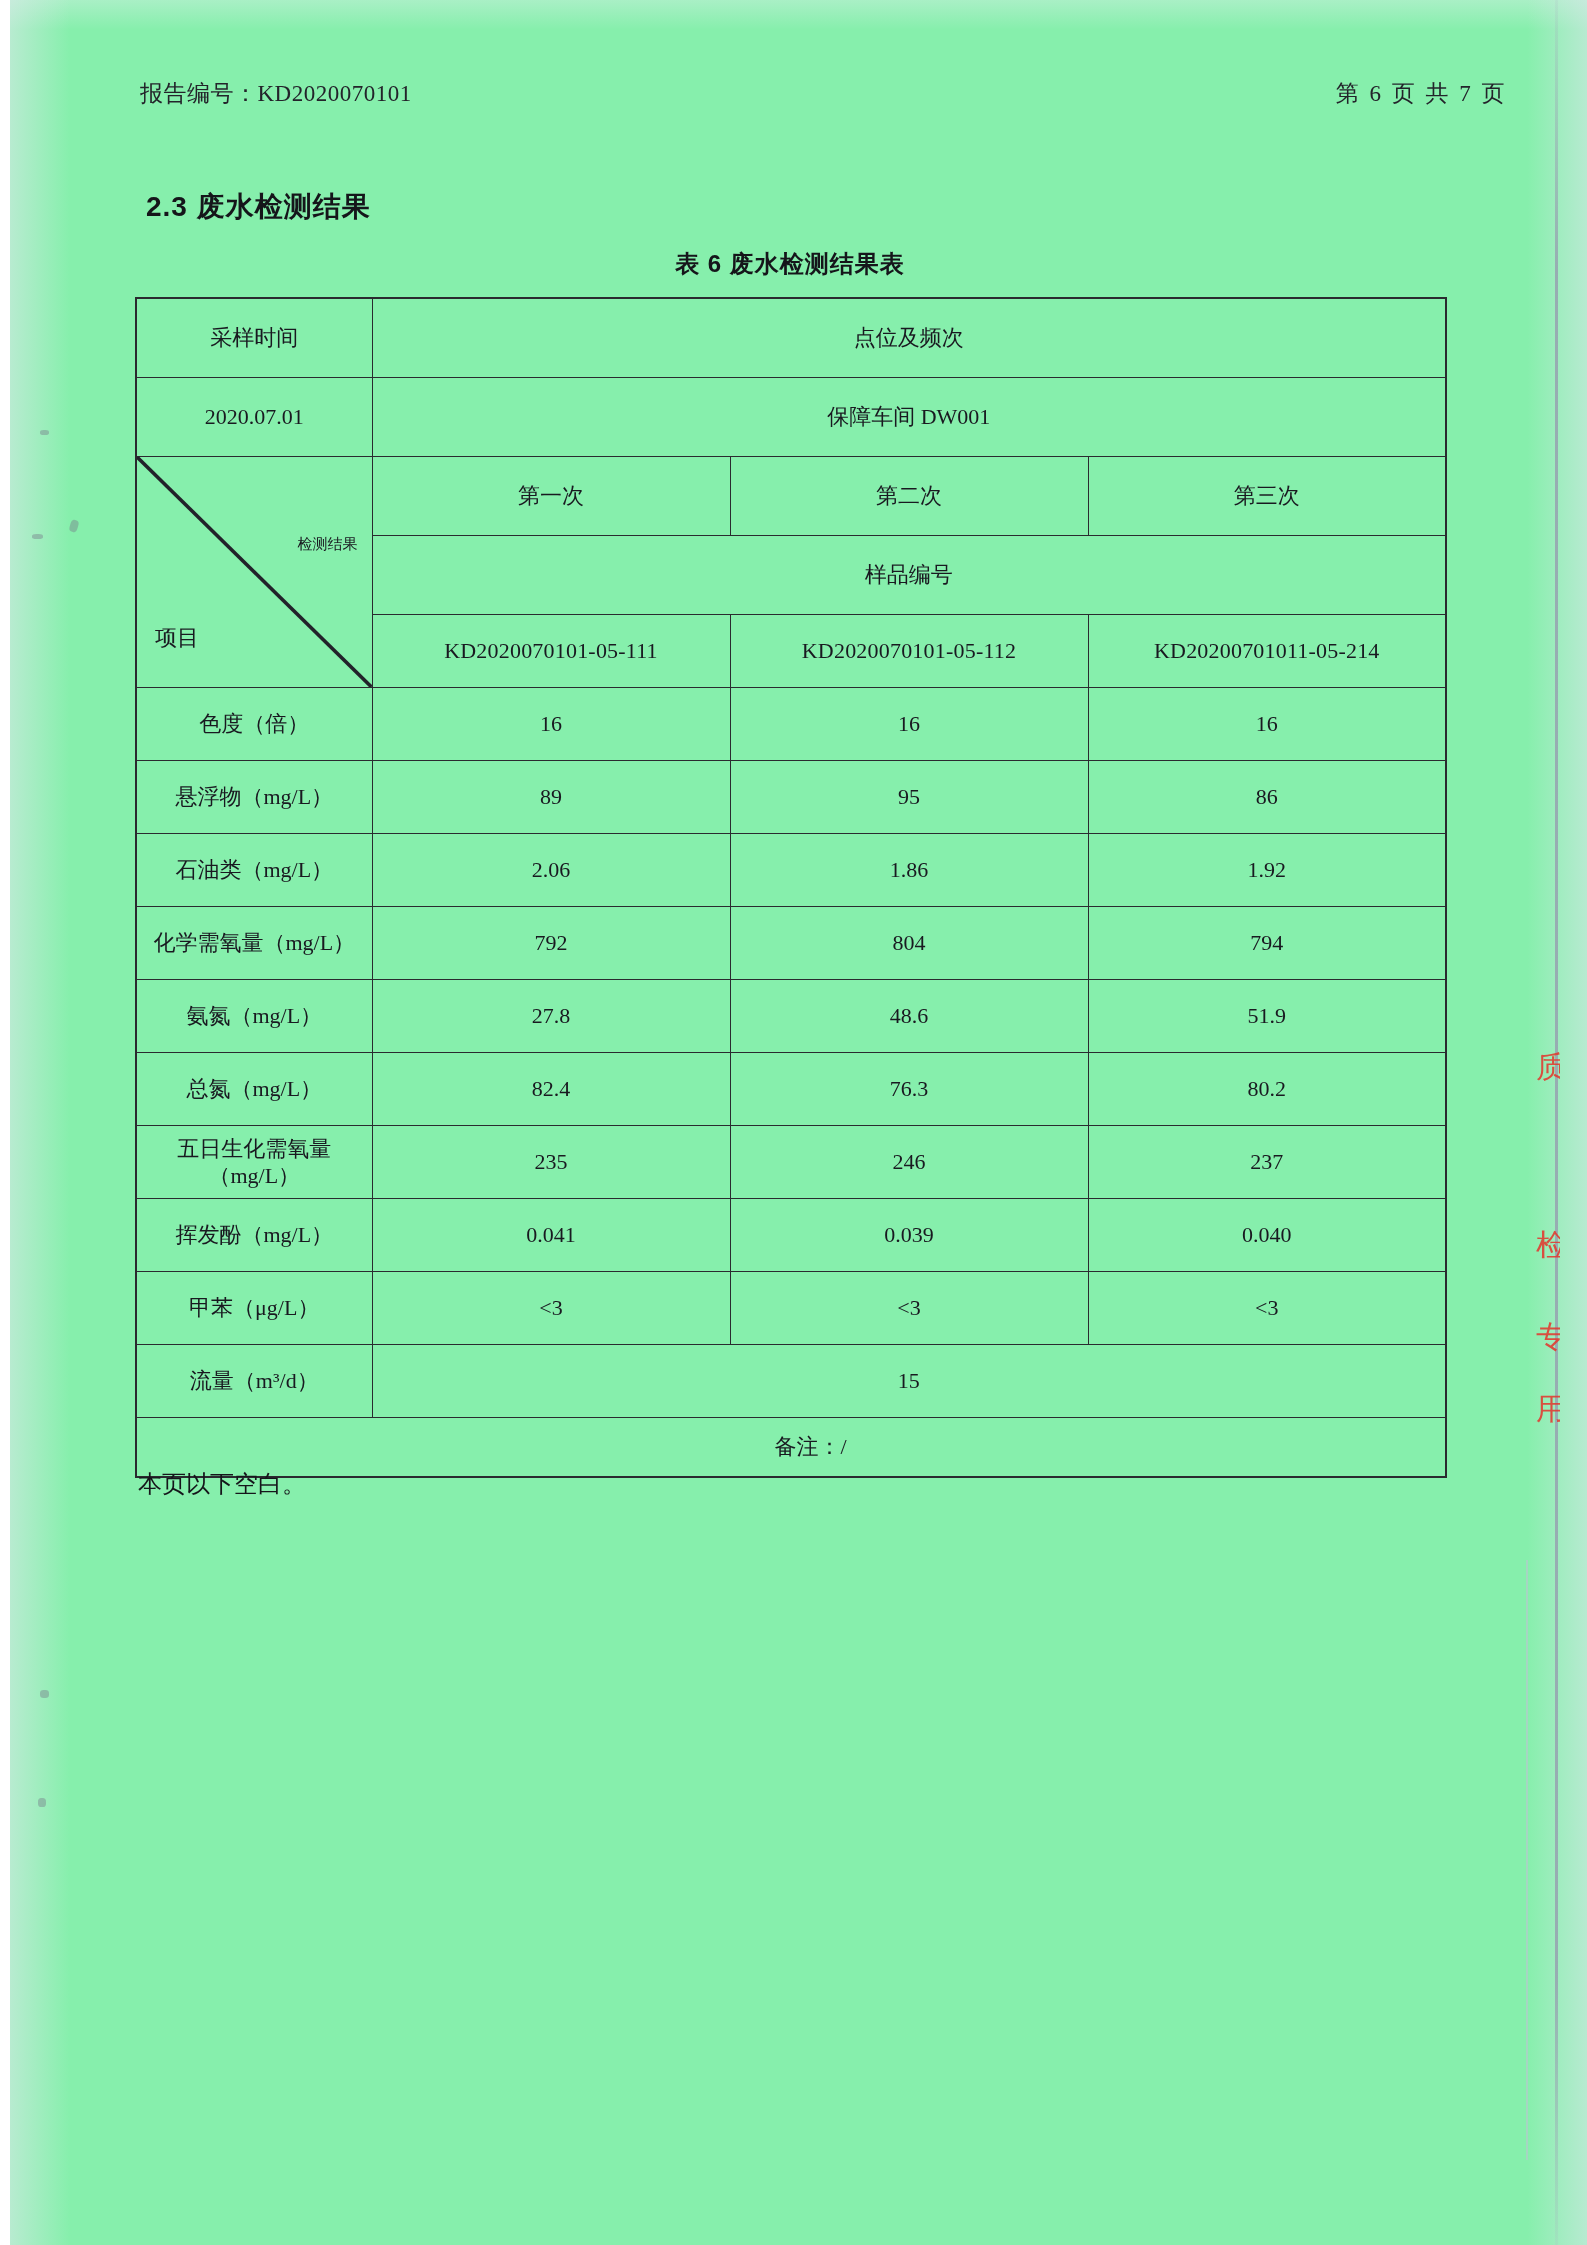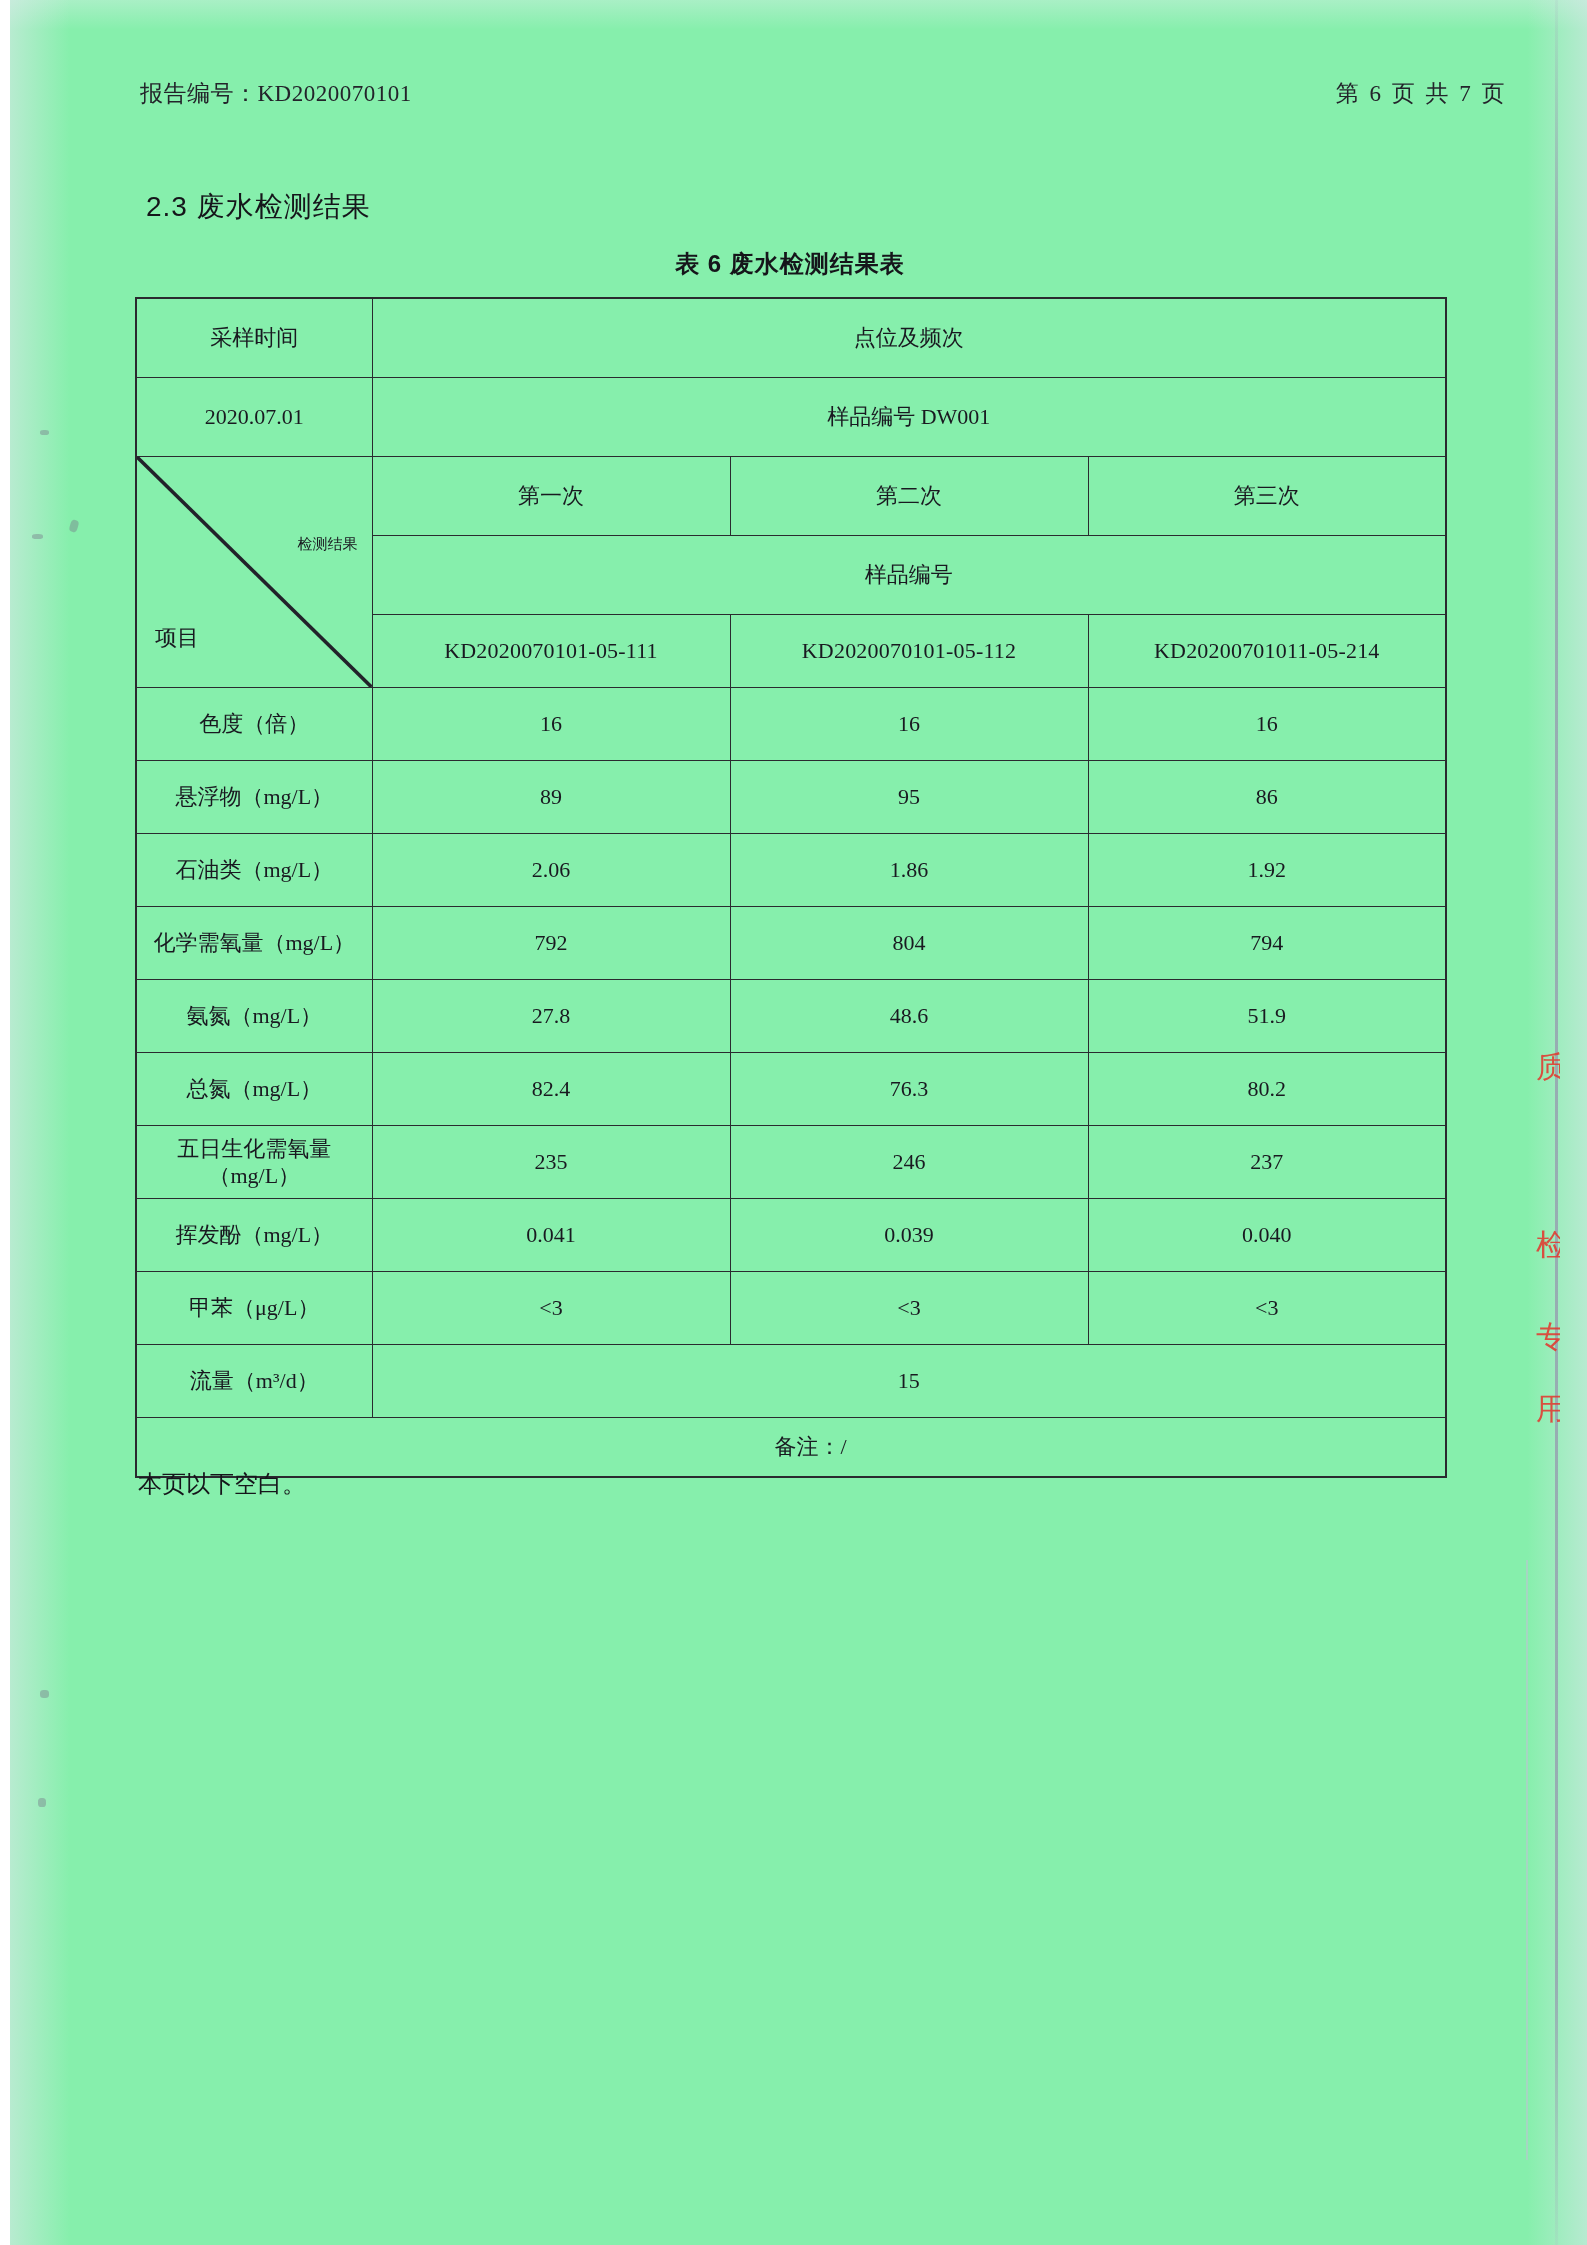--- a/index.html
+++ b/index.html
@@ -66,21 +66,21 @@
     letter-spacing: 2.5px;
     color: #23232a;
   }
 
   
   .section-title {
     position: absolute;
     top: 188px;
     left: 136px;
     font-family: "Liberation Sans", "DejaVu Sans", sans-serif;
-    font-weight: normal;
+    font-weight: bold;
     font-size: 28px;
     letter-spacing: 1px;
     color: #15151a;
   }
 
   
   .table-caption {
     position: absolute;
     top: 248px;
     left: 125px;
@@ -228,21 +228,21 @@
     </colgroup>
     <tbody>
 
       <tr>
         <td class="outer-top outer-left r-tall">采样时间</td>
         <td class="outer-top outer-right r-tall" colspan="3">点位及频次</td>
       </tr>
 
       <tr>
         <td class="outer-left r-tall">2020.07.01</td>
-        <td class="outer-right r-tall" colspan="3">样品编号  DW001</td>
+        <td class="outer-right r-tall" colspan="3">保障车间  DW001</td>
       </tr>
 
       <tr>
         <td class="outer-left diag-cell" rowspan="3">
           <svg class="diag-line" viewBox="0 0 236 208" preserveAspectRatio="none">
             <line x1="0" y1="0" x2="236" y2="208" stroke="#22222a" stroke-width="3.4"></line>
           </svg>
           <span class="diag-label-top">检测结果</span>
           <span class="diag-label-bottom">项目</span>
         </td>

